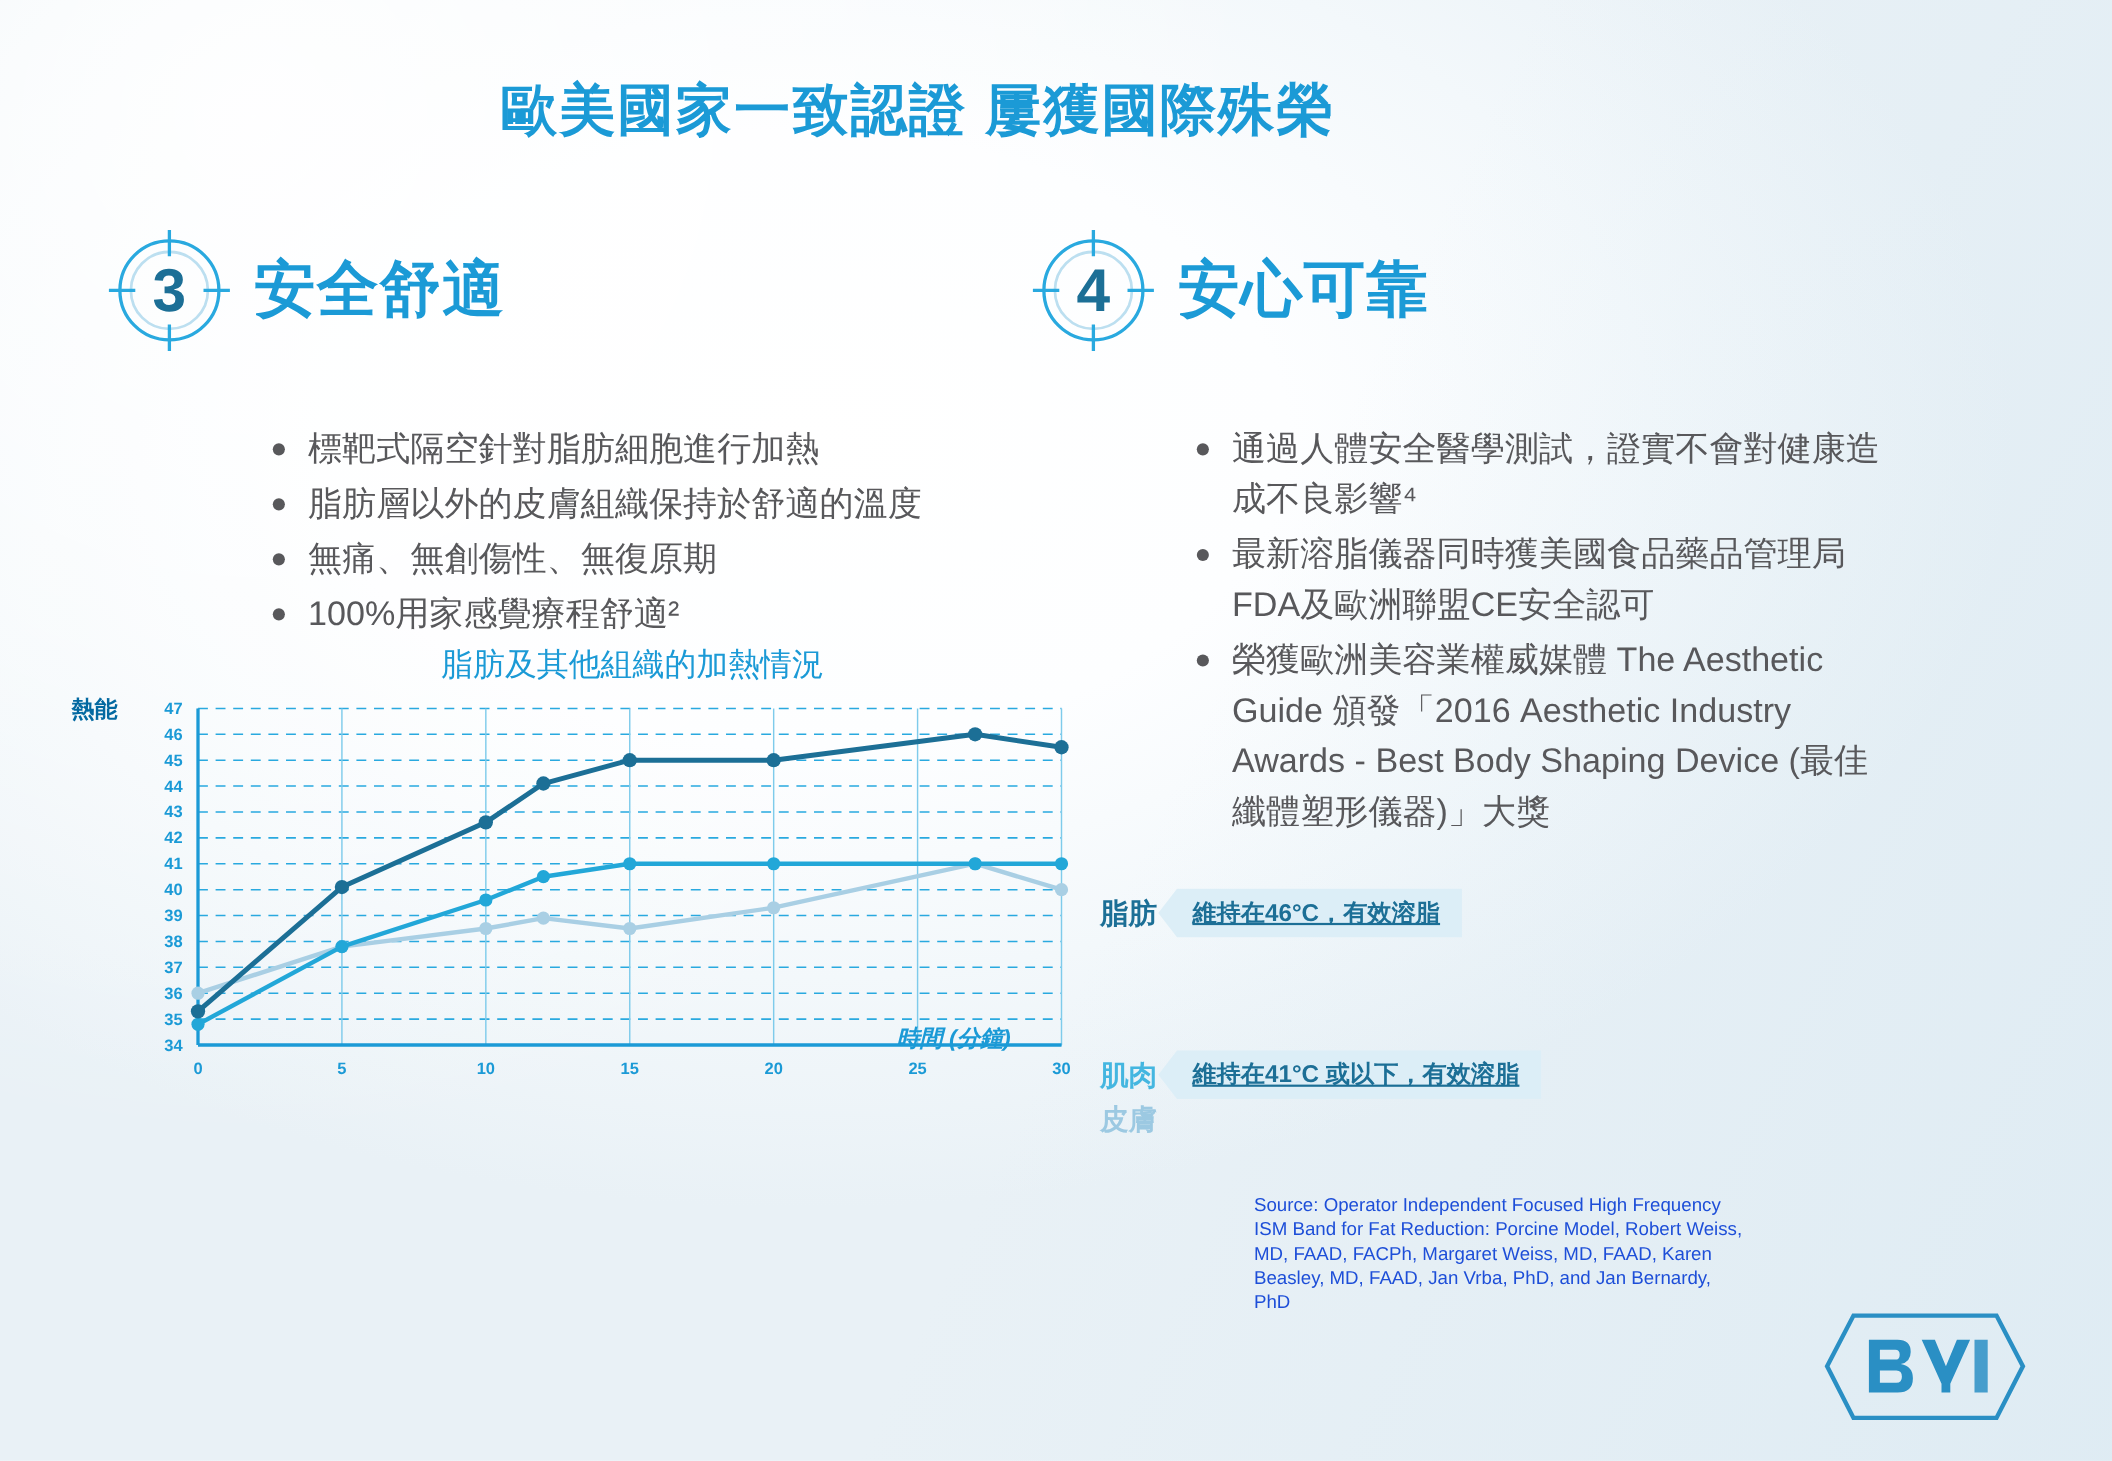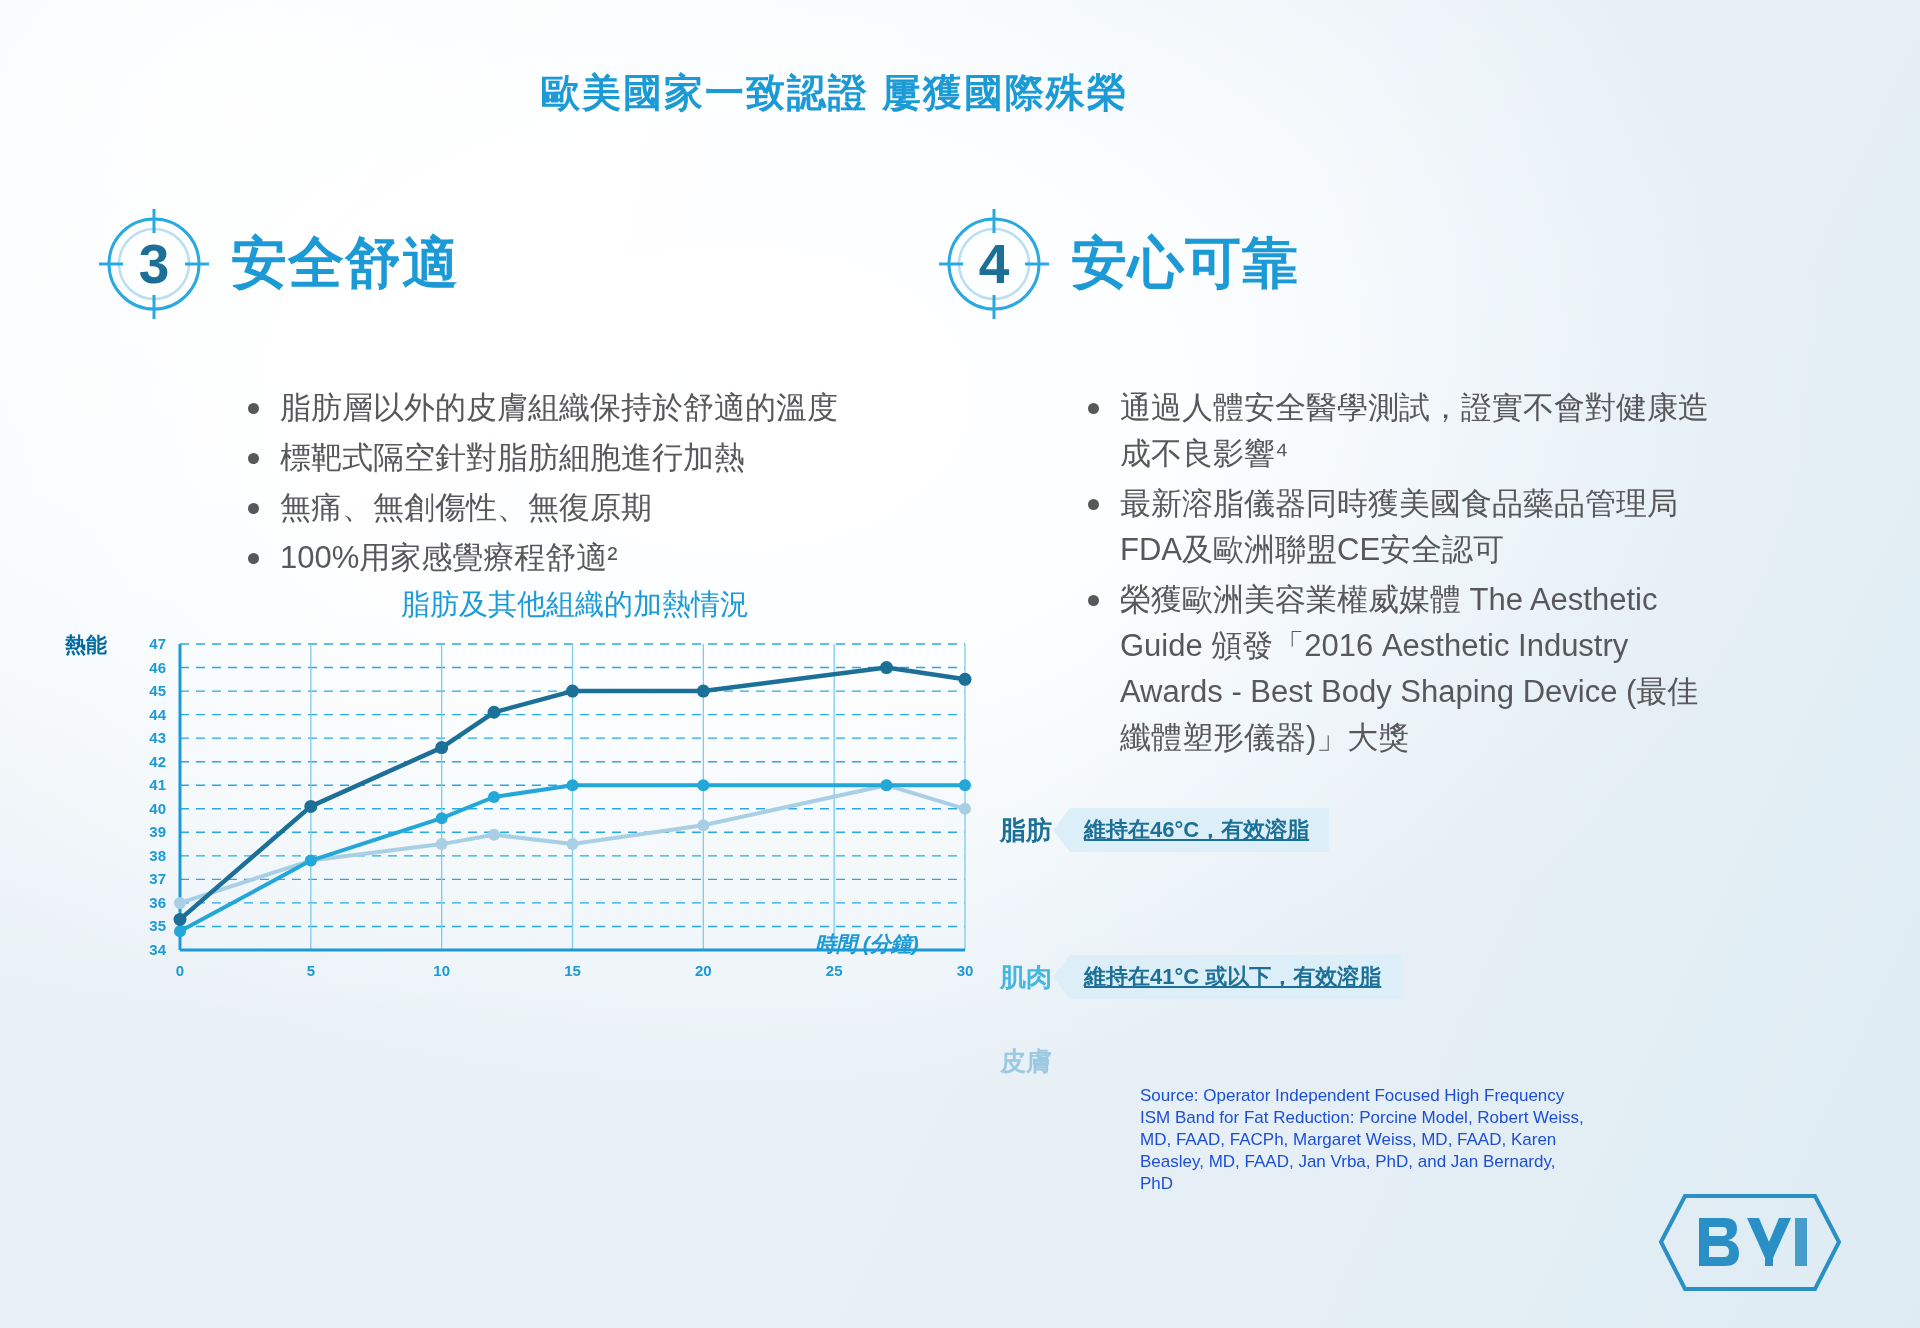--- a/index.html
+++ b/index.html
@@ -9,21 +9,21 @@
     background:
       radial-gradient(ellipse 1100px 700px at 38% 30%, #ffffff 0%, #fdfeff 40%, #f3f8fb 70%, #e9f1f6 100%),
       linear-gradient(135deg,#f7fbfd 0%,#ffffff 35%,#eef5f9 100%);
   }
   .bgwash{position:absolute;inset:0;background:linear-gradient(115deg,rgba(255,255,255,0) 55%,rgba(214,231,241,.55) 100%);pointer-events:none;}
   .bgwash2{position:absolute;left:0;top:0;width:100%;height:100%;background:radial-gradient(circle at 12% 8%, rgba(255,255,255,.9), rgba(255,255,255,0) 45%);pointer-events:none;}
 
   
   #slide-title{
     position:absolute;left:0;top:66px;width:1669px;text-align:center;
-    font-size:39px;font-weight:700;color:#1b9ad6;letter-spacing:2px;
+    font-size:51px;font-weight:700;color:#1b9ad6;letter-spacing:2px;
     white-space:nowrap;
   }
 
   
   .section-head{position:absolute;display:flex;align-items:center;}
   .target-icon{position:relative;width:118px;height:118px;flex:0 0 118px;}
   .target-icon svg{display:block;}
   .target-num{
     position:absolute;left:0;top:0;width:118px;height:118px;
     display:flex;align-items:center;justify-content:center;
@@ -90,22 +90,22 @@
       <line x1="4" y1="59" x2="28" y2="59" stroke="#29a9df" stroke-width="3"></line>
       <line x1="90" y1="59" x2="114" y2="59" stroke="#29a9df" stroke-width="3"></line>
     </svg>
     <div class="target-num">3</div>
   </div>
   <div class="section-title">安全舒適</div>
 </div>
 
 <div class="bullets" style="left:240px;top:385px;width:600px;">
   <ul class="b">
+    <li>標靶式隔空針對脂肪細胞進行加熱</li>
     <li>脂肪層以外的皮膚組織保持於舒適的溫度</li>
-    <li>標靶式隔空針對脂肪細胞進行加熱</li>
     <li>無痛、無創傷性、無復原期</li>
     <li>100%用家感覺療程舒適²</li>
   </ul>
 </div>
 
 <div class="section-head" style="left:935px;top:205px;">
   <div class="target-icon">
     <svg width="118" height="118" viewBox="0 0 118 118">
       <circle cx="59" cy="59" r="45" fill="none" stroke="#29a9df" stroke-width="3"></circle>
       <circle cx="59" cy="59" r="35" fill="none" stroke="#bcdff0" stroke-width="2.5"></circle>
@@ -210,21 +210,21 @@
         <text x="905" y="346" text-anchor="middle" class="xlab">30</text>
       </g>
   </svg>
 
   <div style="position:absolute;left:5px;top:46px;font-size:21px;font-weight:700;color:#0369a1;">熱能</div>
   <div style="position:absolute;left:755px;top:345px;font-size:21px;font-weight:700;color:#1b9ad6;white-space:nowrap;font-style:italic;">時間 (分鐘)</div>
 </div>
 
 <div class="series-label" style="left:1000px;top:813px;color:#1c6f96;">脂肪</div>
 <div class="series-label" style="left:1000px;top:960px;color:#44b6e0;">肌肉</div>
-<div class="series-label" style="left:1000px;top:1000px;color:#9cc9e2;margin-top:44px;">皮膚</div>
+<div class="series-label" style="left:1000px;top:1000px;color:#9cc9e2;">皮膚</div>
 
 <div class="callout" style="left:1070px;top:808px;">維持在46°C，有效溶脂</div>
 <div class="callout" style="left:1070px;top:955px;">維持在41°C 或以下，有效溶脂</div>
 
 <div id="source-note">Source: Operator Independent Focused High Frequency ISM Band for Fat Reduction: Porcine Model, Robert Weiss, MD, FAAD, FACPh, Margaret Weiss, MD, FAAD, Karen Beasley, MD, FAAD, Jan Vrba, PhD, and Jan Bernardy, PhD</div>
 
 <div id="brand-logo">
   <svg width="190" height="105" viewBox="0 0 190 105">
     <polygon points="30,6 160,6 184,52 160,99 30,99 6,52" fill="none" stroke="#2a8fc4" stroke-width="4"></polygon>
     <path d="M44,28 L70,28 Q82,28 82,39 Q82,48 73,50 Q84,52 84,63 Q84,76 70,76 L44,76 Z

